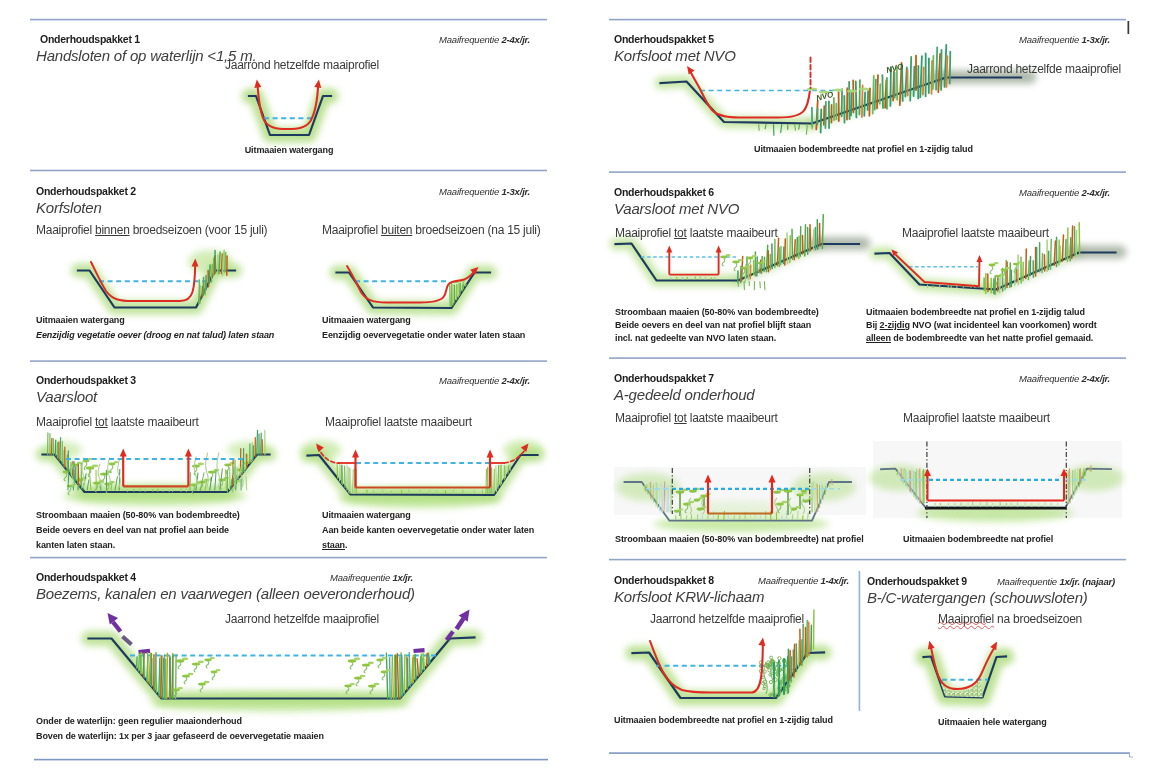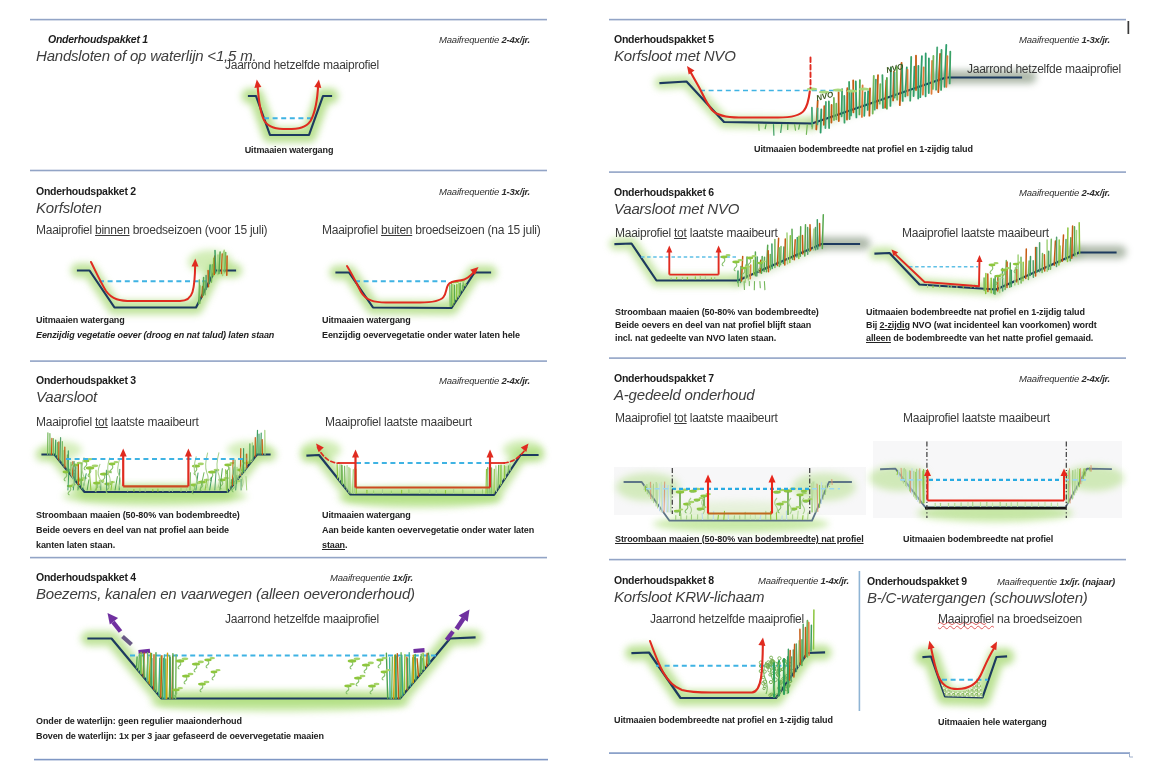--- a/index.html
+++ b/index.html
@@ -917,34 +917,34 @@
           <circle cx="3.6" cy="3.4" r="1.05" fill="none" stroke="#8abf5e" stroke-width="0.85"></circle>
         </pattern>
       </defs>
       <path d="M939.5,677.5 C942,686.5 947.5,691.5 957.5,691.5 C967,691.5 973.5,688.5 977.5,680.5 L980.5,683 L982.8,697.2 L945.3,696.2 L941,684 Z" fill="url(#dots)"></path>
       <path d="M942,679.8 L988,679.8" fill="none" stroke="#3fb3e3" stroke-width="2.0" stroke-linecap="butt" stroke-linejoin="round" stroke-dasharray="5,3.6"></path>
       <path d="M930.5,645 C932.5,655 934.5,666 938.5,676.5 C942.5,686 948.5,689 957.5,689 C968,689 976,684.5 980.5,675.5 C984,668.5 987.5,658.5 994.5,647.5" fill="none" stroke="#e02b20" stroke-width="2.1" stroke-linecap="round" stroke-linejoin="round"></path>
       <polygon points="929.3,640.8 934.6,647.7 927.8,649.4" fill="#e02b20"></polygon>
       <polygon points="997.0,641.5 996.3,650.2 990.2,646.9" fill="#e02b20"></polygon>
       <path d="M938,623.5 q2,-2.4 4,0 t4,0 q2,-2.4 4,0 t4,0 q2,-2.4 4,0 t4,0 q2,-2.4 4,0 t4,0 q2,-2.4 4,0 t4,0 q2,-2.4 4,0 t4,0" fill="none" stroke="#e06666" stroke-width="1.0" stroke-linecap="round" stroke-linejoin="round"></path>
 </svg>
-<div class="t" style="left:48px;top:33px;font-style:italic;"><b>Onderhoudspakket 1</b></div>
+<div class="t" style="left:40px;top:33px;"><b>Onderhoudspakket 1</b></div>
     <div class="s" style="left:36px;top:47px;"><i>Handsloten of op waterlijn &lt;1,5 m.</i></div>
     <div class="f" style="left:330px;top:34px;width:200px;text-align:right;"><i>Maaifrequentie <b>2-4x/jr.</b></i></div>
     <div class="c" style="left:225px;top:58px;">Jaarrond hetzelfde maaiprofiel</div>
     <div class="bb" style="left:195px;top:145px;width:188px;text-align:center;"><b>Uitmaaien watergang</b></div>
     <div class="t" style="left:36px;top:185px;"><b>Onderhoudspakket 2</b></div>
     <div class="s" style="left:36px;top:199px;"><i>Korfsloten</i></div>
     <div class="f" style="left:330px;top:186px;width:200px;text-align:right;"><i>Maaifrequentie <b>1-3x/jr.</b></i></div>
     <div class="c" style="left:36px;top:223px;">Maaiprofiel <u>binnen</u> broedseizoen (voor 15 juli)</div>
     <div class="c" style="left:322px;top:223px;">Maaiprofiel <u>buiten</u> broedseizoen (na 15 juli)</div>
     <div class="bb" style="left:36px;top:315px;"><b>Uitmaaien watergang</b></div>
     <div class="bb" style="left:36px;top:330px;font-style:italic;"><b>Eenzijdig vegetatie oever (droog en nat talud) laten staan</b></div>
     <div class="bb" style="left:322px;top:315px;"><b>Uitmaaien watergang</b></div>
-    <div class="bb" style="left:322px;top:330px;"><b>Eenzijdig oevervegetatie onder water laten hele</b></div>
+    <div class="bb" style="left:322px;top:330px;"><b>Eenzijdig oevervegetatie onder water laten staan</b></div>
     <div class="t" style="left:36px;top:374px;"><b>Onderhoudspakket 3</b></div>
     <div class="s" style="left:36px;top:388px;"><i>Vaarsloot</i></div>
     <div class="f" style="left:330px;top:375px;width:200px;text-align:right;"><i>Maaifrequentie <b>2-4x/jr.</b></i></div>
     <div class="c" style="left:36px;top:415px;">Maaiprofiel <u>tot</u> laatste maaibeurt</div>
     <div class="c" style="left:325px;top:415px;">Maaiprofiel laatste maaibeurt</div>
     <div class="bb" style="left:36px;top:508px;line-height:15px;"><b>Stroombaan maaien (50-80% van bodembreedte)</b><br><b>Beide oevers en deel van nat profiel aan beide</b><br><b>kanten laten staan.</b></div>
     <div class="bb" style="left:322px;top:508px;line-height:15px;"><b>Uitmaaien watergang</b><br><b>Aan beide kanten oevervegetatie onder water laten</b><br><b><u>staan</u>.</b></div>
     <div class="t" style="left:36px;top:571px;"><b>Onderhoudspakket 4</b></div>
     <div class="s" style="left:36px;top:585px;"><i>Boezems, kanalen en vaarwegen (alleen oeveronderhoud)</i></div>
     <div class="f" style="left:330px;top:572px;width:200px;text-align:left;"><i>Maaifrequentie <b>1x/jr.</b></i></div>
@@ -961,21 +961,21 @@
     <div class="f" style="left:910px;top:187px;width:200px;text-align:right;"><i>Maaifrequentie <b>2-4x/jr.</b></i></div>
     <div class="c" style="left:615px;top:226px;">Maaiprofiel <u>tot</u> laatste maaibeurt</div>
     <div class="c" style="left:902px;top:226px;">Maaiprofiel laatste maaibeurt</div>
     <div class="bb" style="left:615px;top:306px;line-height:13px;"><b>Stroombaan maaien (50-80% van bodembreedte)</b><br><b>Beide oevers en deel van nat profiel blijft staan</b><br><b>incl. nat gedeelte van NVO laten staan.</b></div>
     <div class="bb" style="left:866px;top:306px;line-height:13px;"><b>Uitmaaien bodembreedte nat profiel en 1-zijdig talud</b><br><b>Bij <u>2-zijdig</u> NVO (wat incidenteel kan voorkomen) wordt</b><br><b><u>alleen</u> de bodembreedte van het natte profiel gemaaid.</b></div>
     <div class="t" style="left:614px;top:372px;"><b>Onderhoudspakket 7</b></div>
     <div class="s" style="left:614px;top:386px;"><i>A-gedeeld onderhoud</i></div>
     <div class="f" style="left:910px;top:373px;width:200px;text-align:right;"><i>Maaifrequentie <b>2-4x/jr.</b></i></div>
     <div class="c" style="left:615px;top:411px;">Maaiprofiel <u>tot</u> laatste maaibeurt</div>
     <div class="c" style="left:903px;top:411px;">Maaiprofiel laatste maaibeurt</div>
-    <div class="bb" style="left:615px;top:534px;text-decoration:underline;"><b>Stroombaan maaien (50-80% van bodembreedte) nat profiel</b></div>
+    <div class="bb" style="left:615px;top:534px;"><b>Stroombaan maaien (50-80% van bodembreedte) nat profiel</b></div>
     <div class="bb" style="left:903px;top:534px;"><b>Uitmaaien bodembreedte nat profiel</b></div>
     <div class="t" style="left:614px;top:574px;"><b>Onderhoudspakket 8</b></div>
     <div class="s" style="left:614px;top:588px;text-align:right;"><i>Korfsloot KRW-lichaam</i></div>
     <div class="f" style="left:649px;top:575px;width:200px;text-align:right;"><i>Maaifrequentie <b>1-4x/jr.</b></i></div>
     <div class="c" style="left:650px;top:612px;">Jaarrond hetzelfde maaiprofiel</div>
     <div class="bb" style="left:614px;top:715px;"><b>Uitmaaien bodembreedte nat profiel en 1-zijdig talud</b></div>
     <div class="t" style="left:867px;top:575px;"><b>Onderhoudspakket 9</b></div>
     <div class="s" style="left:867px;top:589px;"><i>B-/C-watergangen (schouwsloten)</i></div>
     <div class="f" style="left:915px;top:576px;width:200px;text-align:right;"><i>Maaifrequentie <b>1x/jr. (najaar)</b></i></div>
     <div class="c" style="left:938px;top:612px;"><span class="rw">Maaiprofiel</span> na broedseizoen</div>

